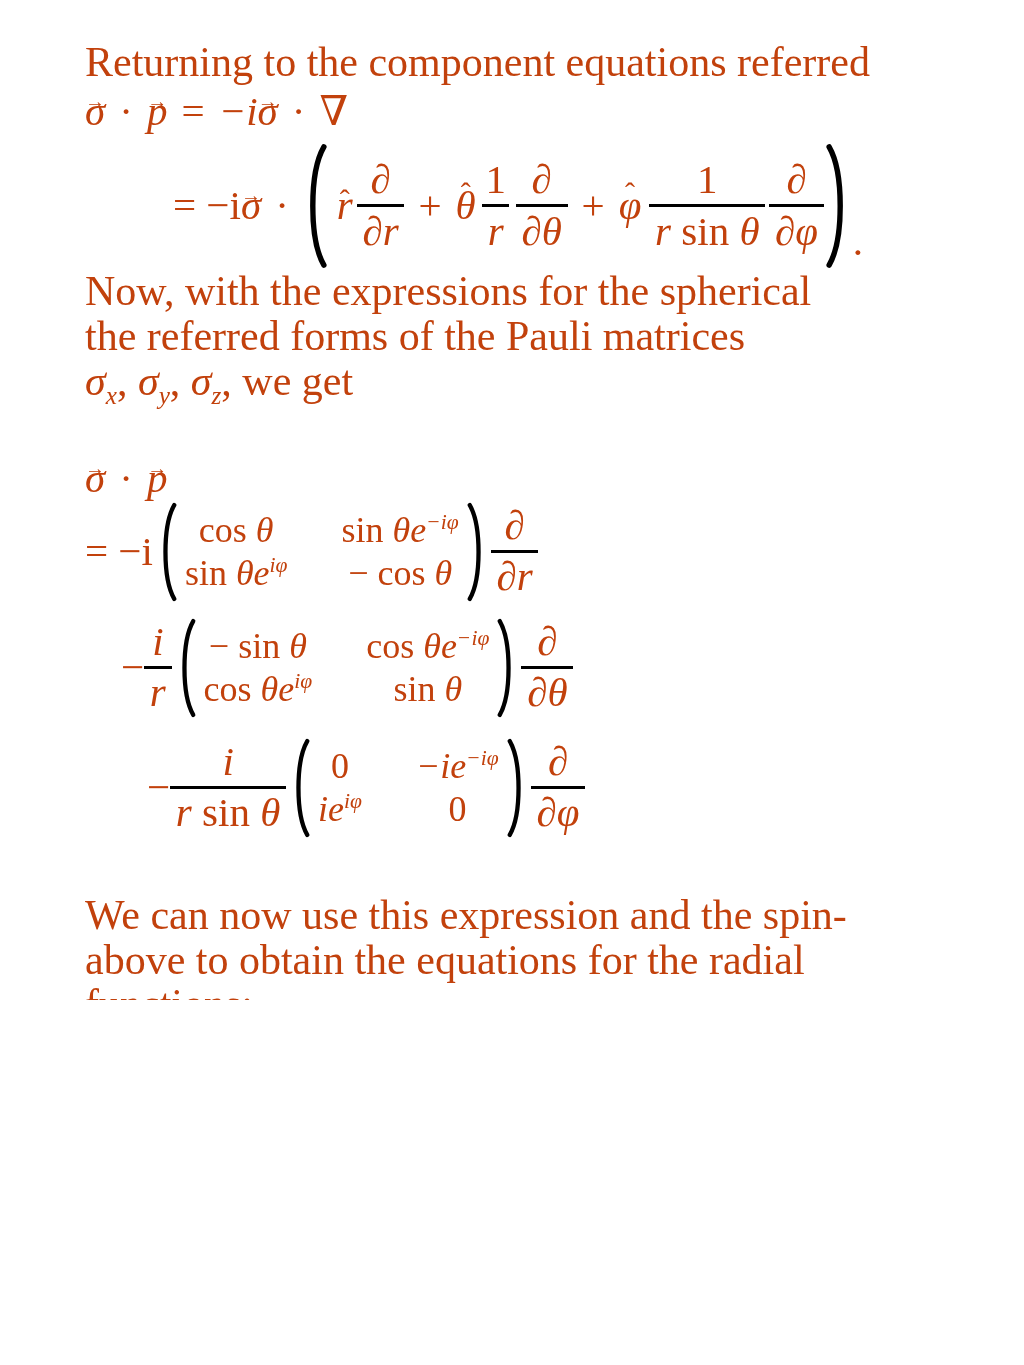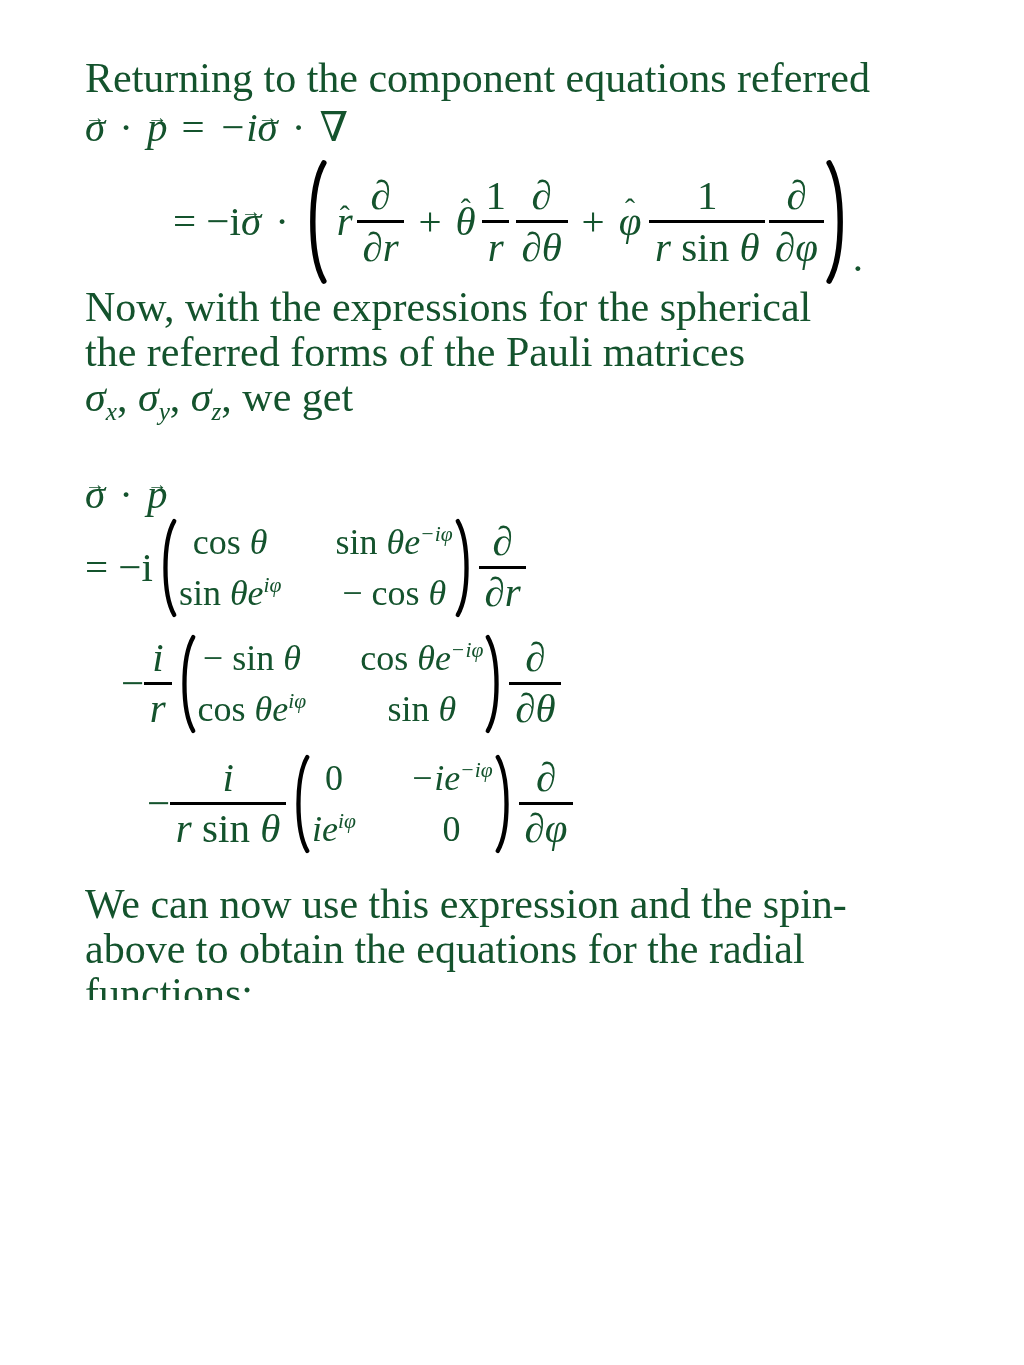--- a/index.html
+++ b/index.html
@@ -1,49 +1,49 @@
 <!DOCTYPE html>
 <html><head>
 <meta charset="utf-8">
 <title>Slide</title>
 <style>
   * { box-sizing: border-box; }
   html, body { margin: 0; padding: 0; background: #ffffff; }
   .page {
-    width: 1024px; height: 1000px; background: #ffffff; color: #14532d;
+    width: 1024px; height: 1000px; background: #ffffff; color: #c2410c;
     font-family: "Liberation Serif", "DejaVu Serif", serif;
-    padding: 56px 40px 0 85px; overflow: hidden; position: relative;
+    padding: 40px 40px 0 85px; overflow: hidden; position: relative;
   }
   .text { font-size: 42px; line-height: 1.07; white-space: nowrap; }
   .it { font-style: italic; }
   .rm { font-style: normal; }
   sup { font-size: .6em; line-height: 0; }
   sub { font-size: .6em; line-height: 0; }
 
   .mline { display: flex; align-items: center; font-size: 41px; line-height: 1.12; }
   .eqA  { margin-top: 4px; }
   .eqB  { margin-left: 88px; margin-top: 8px; }
   .mt52 { margin-top: 52px; }
   .mt16 { margin-top: 16px; }
   .mt20 { margin-top: 20px; }
-  .mt55 { margin-top: 28px; }
+  .mt55 { margin-top: 55px; }
   .ind1 { margin-left: 36px; }
   .ind2 { margin-left: 62px; }
 
   .frac { display: inline-flex; flex-direction: column; align-items: center; text-align: center; }
   .frac .num { padding: 0 .14em .03em; }
   .frac .den { border-top: 3px solid #000; padding: .03em .14em 0; }
 
   .acc { position: relative; display: inline-block; }
   .mark { position: absolute; left: 50%; transform: translateX(-50%); font-style: normal; line-height: 1; }
   .vec { top: 2px; font-size: 20px; }
   .hat { top: -5px; font-size: 30px; }
   .hat.low { top: 2px; }
 
-  .matrix { display: inline-flex; }
+  .matrix { display: inline-flex; align-items: center; gap: 6px; }
   .mgrid {
     display: grid; grid-template-columns: auto auto;
     column-gap: 54px; row-gap: 2px;
     justify-items: center; align-items: center;
     font-size: 36px; line-height: 1.12;
   }
   .paren { display: block; flex: 0 0 auto; }
   .op  { margin: 0 14px; }
   .g4  { margin-left: 4px; }
   .g8  { margin-left: 8px; }

